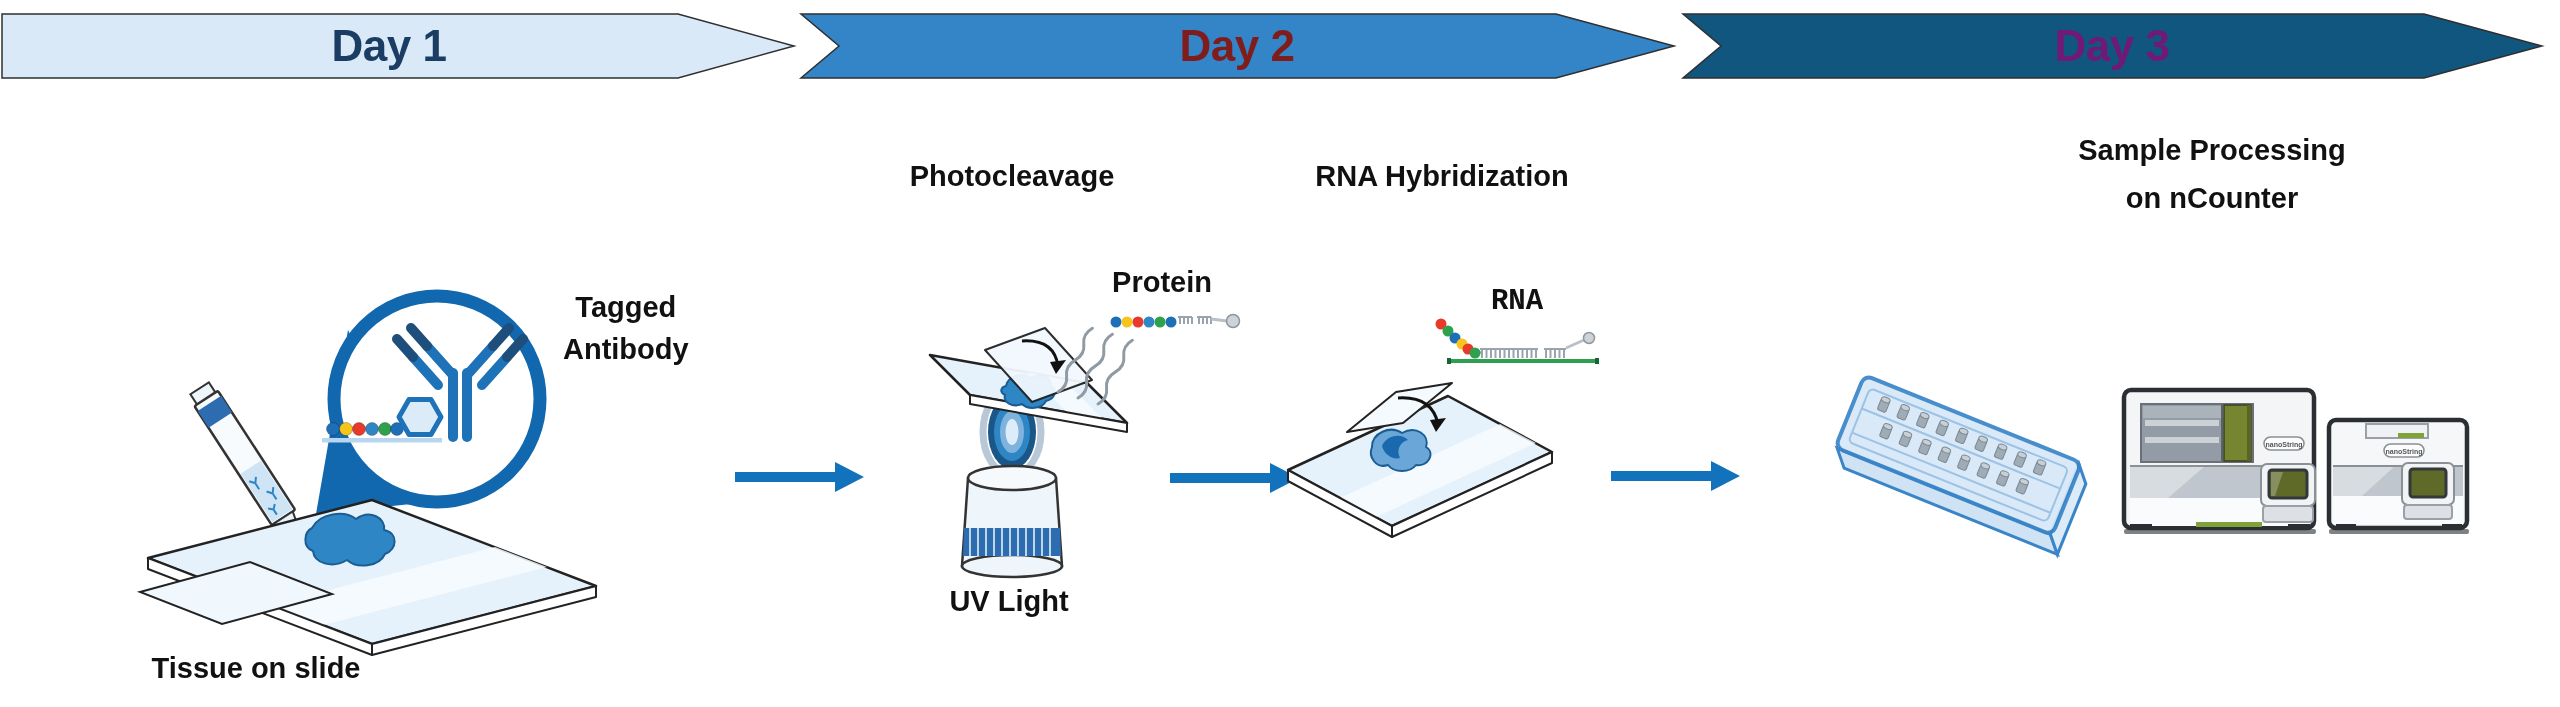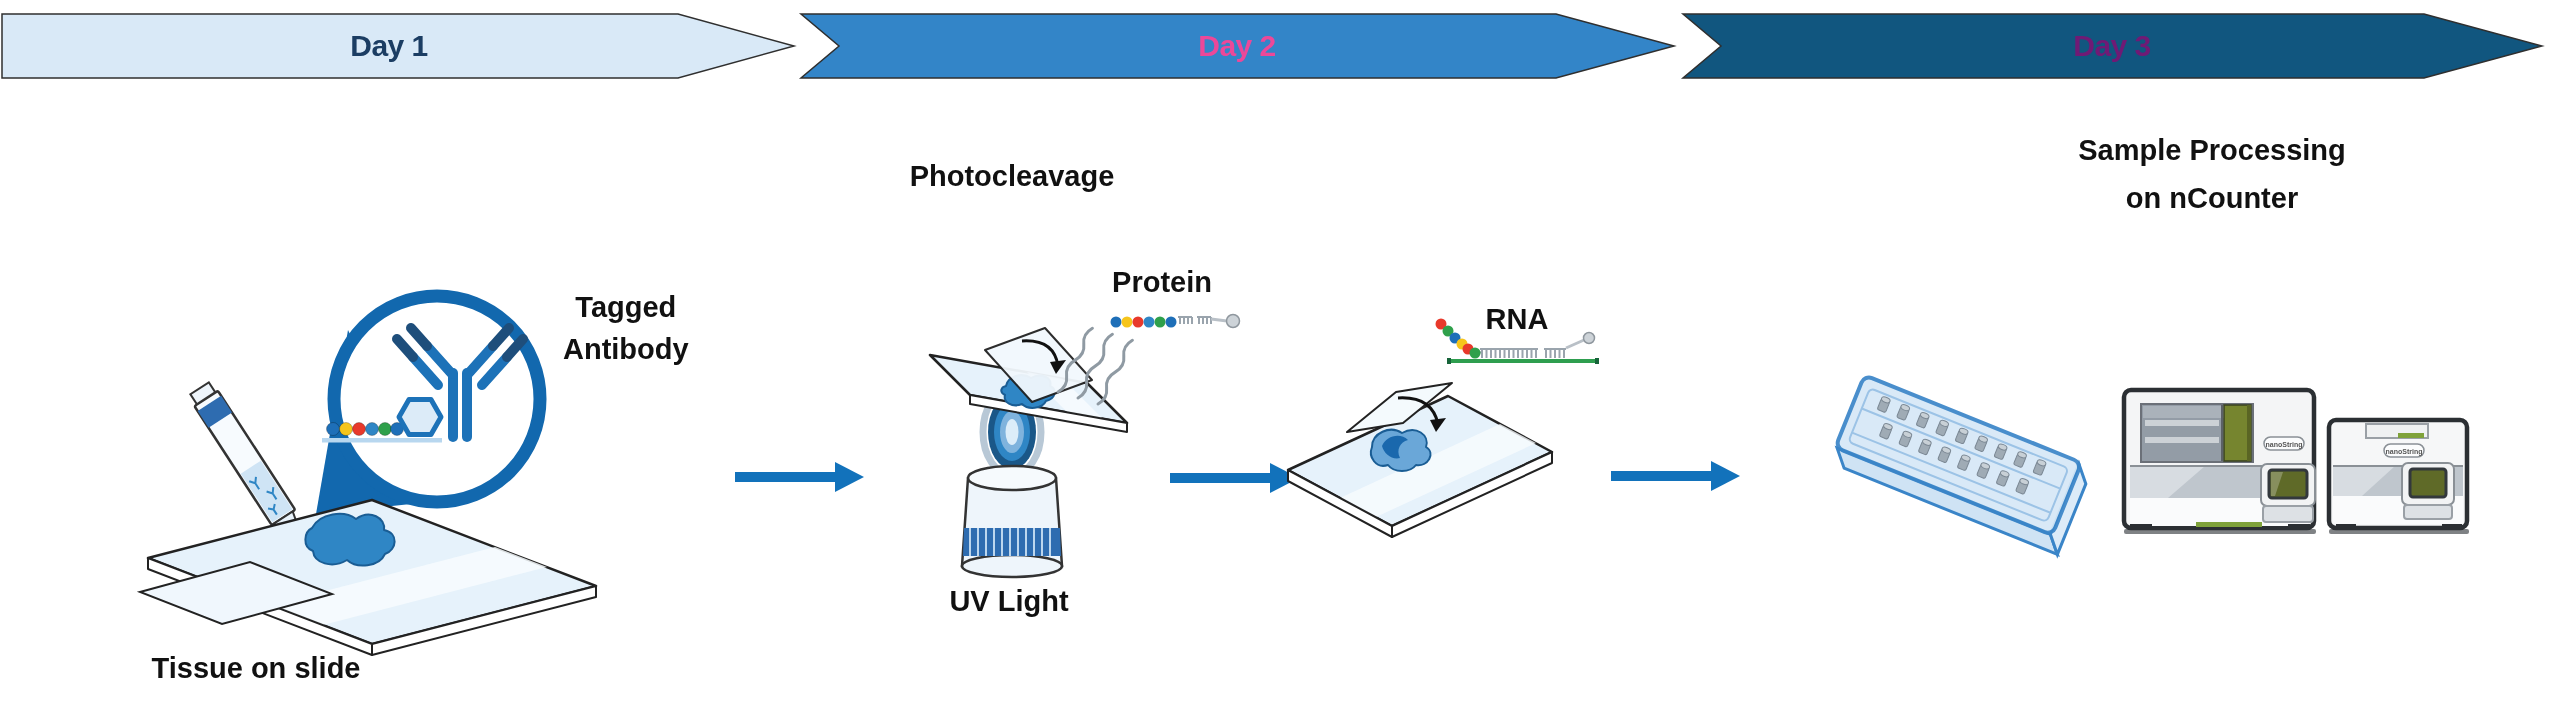--- a/index.html
+++ b/index.html
@@ -1,21 +1,21 @@
 <!DOCTYPE html>
 <html><head>
 <meta charset="utf-8">
 <style>
   html,body{margin:0;padding:0;background:#fff;}
   .canvas{position:relative;width:2560px;height:707px;background:#fff;overflow:hidden;
           font-family:"Liberation Sans",sans-serif;}
   .art{position:absolute;left:0;top:0;width:2560px;height:707px;}
   .txt{position:absolute;color:#111;font-weight:700;white-space:pre-line;}
   .banner-label{top:14px;height:64px;display:flex;align-items:center;justify-content:center;
-                font-size:30px;letter-spacing:-0.5px;width:300px;}
+                font-size:44px;letter-spacing:-0.5px;width:300px;}
   .heading{font-size:29px;text-align:center;line-height:48px;}
   .lbl{font-size:29px;text-align:center;line-height:42px;}
   .lbl-left{text-align:center;}
 </style>
 </head>
 <body>
 
 <div class="canvas">
 
 <svg class="art" viewBox="0 0 2560 707">
@@ -238,27 +238,28 @@
       <rect x="2402" y="463" width="52" height="42" rx="6" fill="#f2f3f4" stroke="#8a9096" stroke-width="2"></rect>
       <rect x="2410" y="469" width="36" height="28" rx="3" fill="#5f6a28" stroke="#33383c" stroke-width="3"></rect>
       <rect x="2404" y="505" width="48" height="14" rx="3" fill="#dde1e5" stroke="#9aa0a6" stroke-width="2"></rect>
       <rect x="2336" y="524" width="20" height="6" fill="#2b2f33"></rect>
       <rect x="2442" y="524" width="20" height="6" fill="#2b2f33"></rect>
     </g>
   </g>
 </svg>
 
 <div class="txt banner-label" style="left:239px;color:#1b3d63;">Day 1</div>
-<div class="txt banner-label" style="left:1087px;color:#ec4899;">Day 2</div>
+<div class="txt banner-label" style="left:1087px;color:#7f1d1d;">Day 2</div>
 <div class="txt banner-label" style="left:1962px;color:#701a75;">Day 3</div>
 
 <div class="txt heading" style="left:812px;top:152px;width:400px;text-align:center;">Photocleavage</div>
+<div class="txt heading" style="left:1242px;top:152px;width:400px;">RNA Hybridization</div>
 <div class="txt heading" style="left:1952px;top:126px;width:520px;">Sample Processing
 on nCounter</div>
 
 <div class="txt lbl lbl-left" style="left:563px;top:286px;">Tagged
 Antibody</div>
 <div class="txt lbl" style="left:106px;top:647px;width:300px;">Tissue on slide</div>
 <div class="txt lbl" style="left:909px;top:580px;width:200px;">UV Light</div>
 <div class="txt lbl" style="left:1062px;top:261px;width:200px;">Protein</div>
-<div class="txt lbl" style="left:1417px;top:298px;width:200px;">RNA</div>
+<div class="txt lbl" style="left:1417px;top:281px;width:200px;font-family:Liberation Mono, monospace;">RNA</div>
 
 </div>
 
 </body></html>

